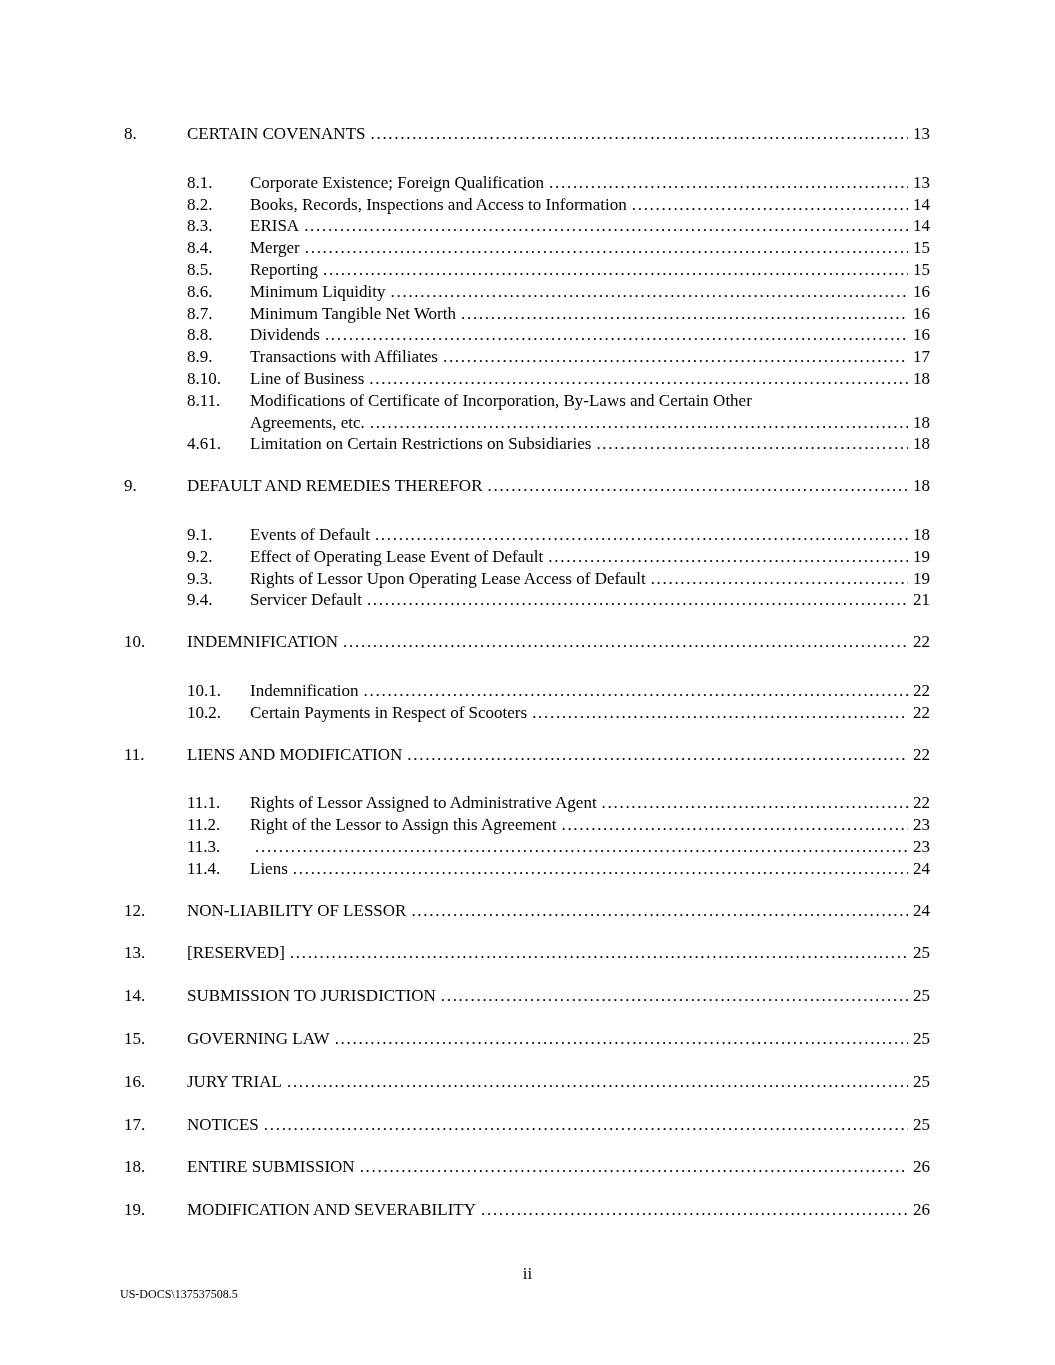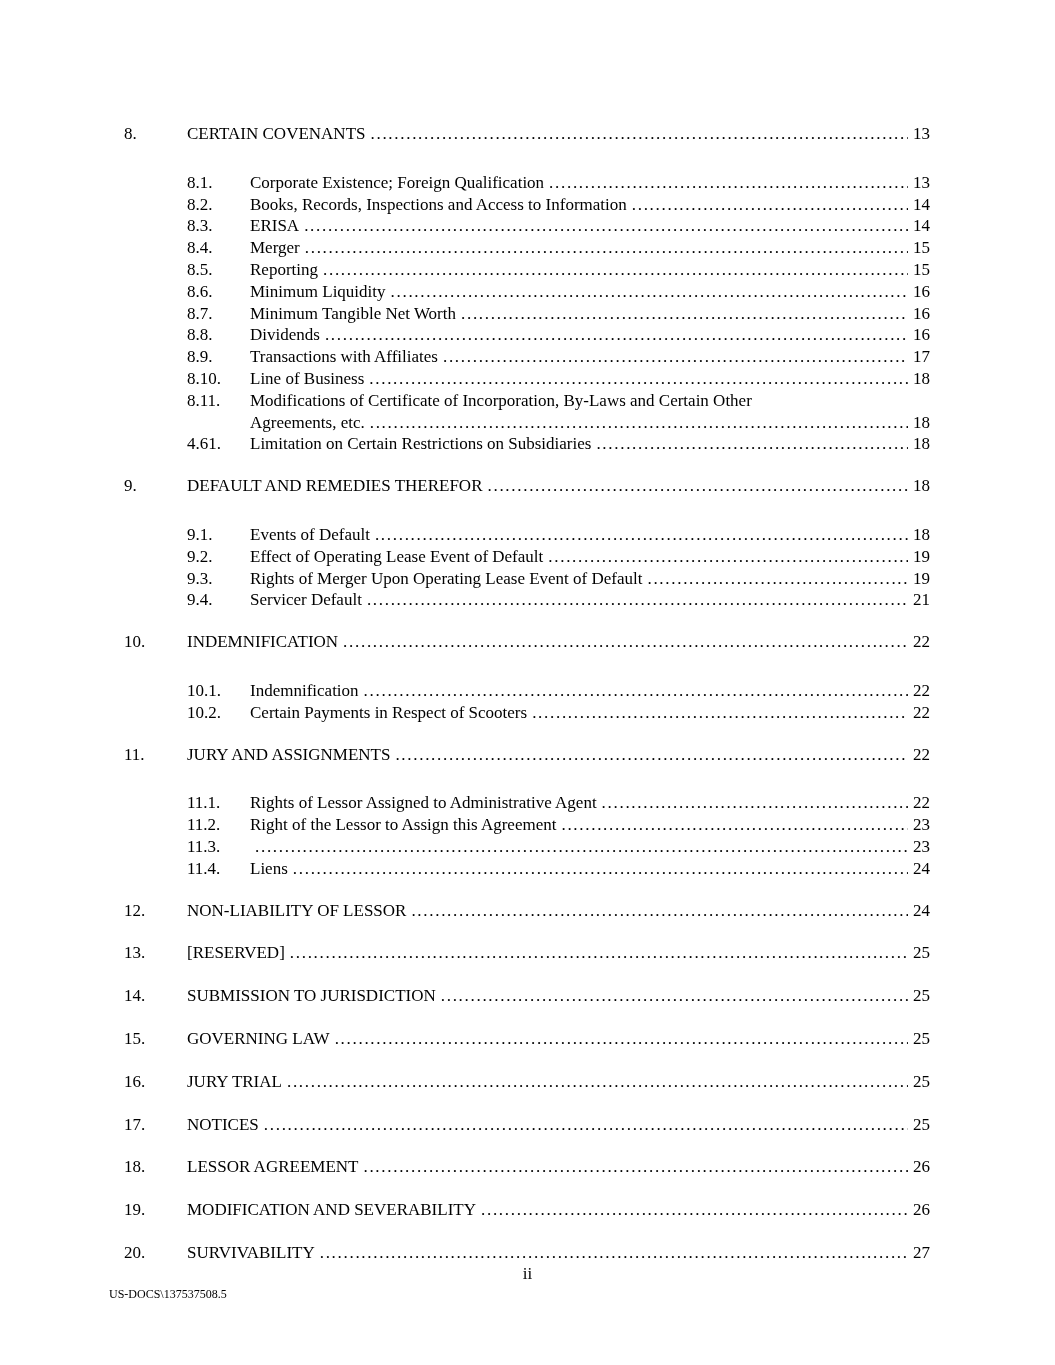--- a/index.html
+++ b/index.html
@@ -53,21 +53,21 @@
     position: absolute;
     top: 1263px;
     left: 0;
     width: 100%;
     text-align: center;
     line-height: 21.8px;
   }
   .footer-docid {
     position: absolute;
     top: 1287px;
-    left: 109px;
+    left: 120px;
     font-size: 12px;
     line-height: 15px;
   }
 </style>
 </head>
 <body>
 
 <div class="page">
 
   <main class="toc" id="toc-root">
@@ -174,21 +174,21 @@
     <span class="pg">18</span>
   </div>
           <div class="toc-row sub">
     <span class="num">9.2.</span>
     <span class="title">Effect of Operating Lease Event of Default</span>
     <span class="leader"></span>
     <span class="pg">19</span>
   </div>
           <div class="toc-row sub">
     <span class="num">9.3.</span>
-    <span class="title">Rights of Merger Upon Operating Lease Event of Default</span>
+    <span class="title">Rights of Lessor Upon Operating Lease Access of Default</span>
     <span class="leader"></span>
     <span class="pg">19</span>
   </div>
           <div class="toc-row sub">
     <span class="num">9.4.</span>
     <span class="title">Servicer Default</span>
     <span class="leader"></span>
     <span class="pg">21</span>
   </div>
         </div>
@@ -211,21 +211,21 @@
     <span class="num">10.2.</span>
     <span class="title">Certain Payments in Respect of Scooters</span>
     <span class="leader"></span>
     <span class="pg">22</span>
   </div>
         </div>
   </section>
       <section class="toc-section">
     <div class="toc-row top">
     <span class="num">11.</span>
-    <span class="title">JURY AND ASSIGNMENTS</span>
+    <span class="title">LIENS AND MODIFICATION</span>
     <span class="leader"></span>
     <span class="pg">22</span>
   </div>
         <div class="sub-list">
           <div class="toc-row sub">
     <span class="num">11.1.</span>
     <span class="title">Rights of Lessor Assigned to Administrative Agent</span>
     <span class="leader"></span>
     <span class="pg">22</span>
   </div>
@@ -292,39 +292,31 @@
     <div class="toc-row top">
     <span class="num">17.</span>
     <span class="title">NOTICES</span>
     <span class="leader"></span>
     <span class="pg">25</span>
   </div>
   </section>
       <section class="toc-section standalone">
     <div class="toc-row top">
     <span class="num">18.</span>
-    <span class="title">LESSOR AGREEMENT</span>
+    <span class="title">ENTIRE SUBMISSION</span>
     <span class="leader"></span>
     <span class="pg">26</span>
   </div>
   </section>
       <section class="toc-section standalone">
     <div class="toc-row top">
     <span class="num">19.</span>
     <span class="title">MODIFICATION AND SEVERABILITY</span>
     <span class="leader"></span>
     <span class="pg">26</span>
   </div>
   </section>
-      <section class="toc-section standalone">
-    <div class="toc-row top">
-    <span class="num">20.</span>
-    <span class="title">SURVIVABILITY</span>
-    <span class="leader"></span>
-    <span class="pg">27</span>
-  </div>
-  </section>
     </main>
 
   <div class="footer-pagenum">ii</div>
 
   <div class="footer-docid">US-DOCS\137537508.5</div>
 </div>
 
 </body></html>

